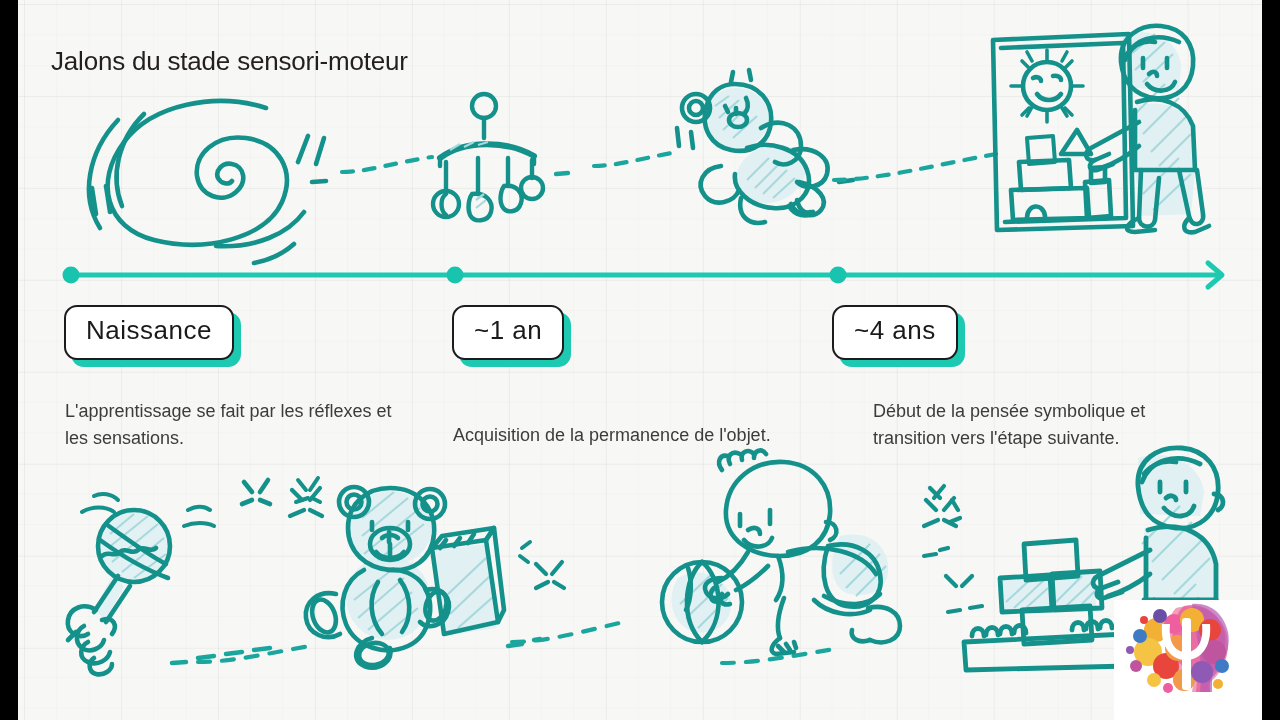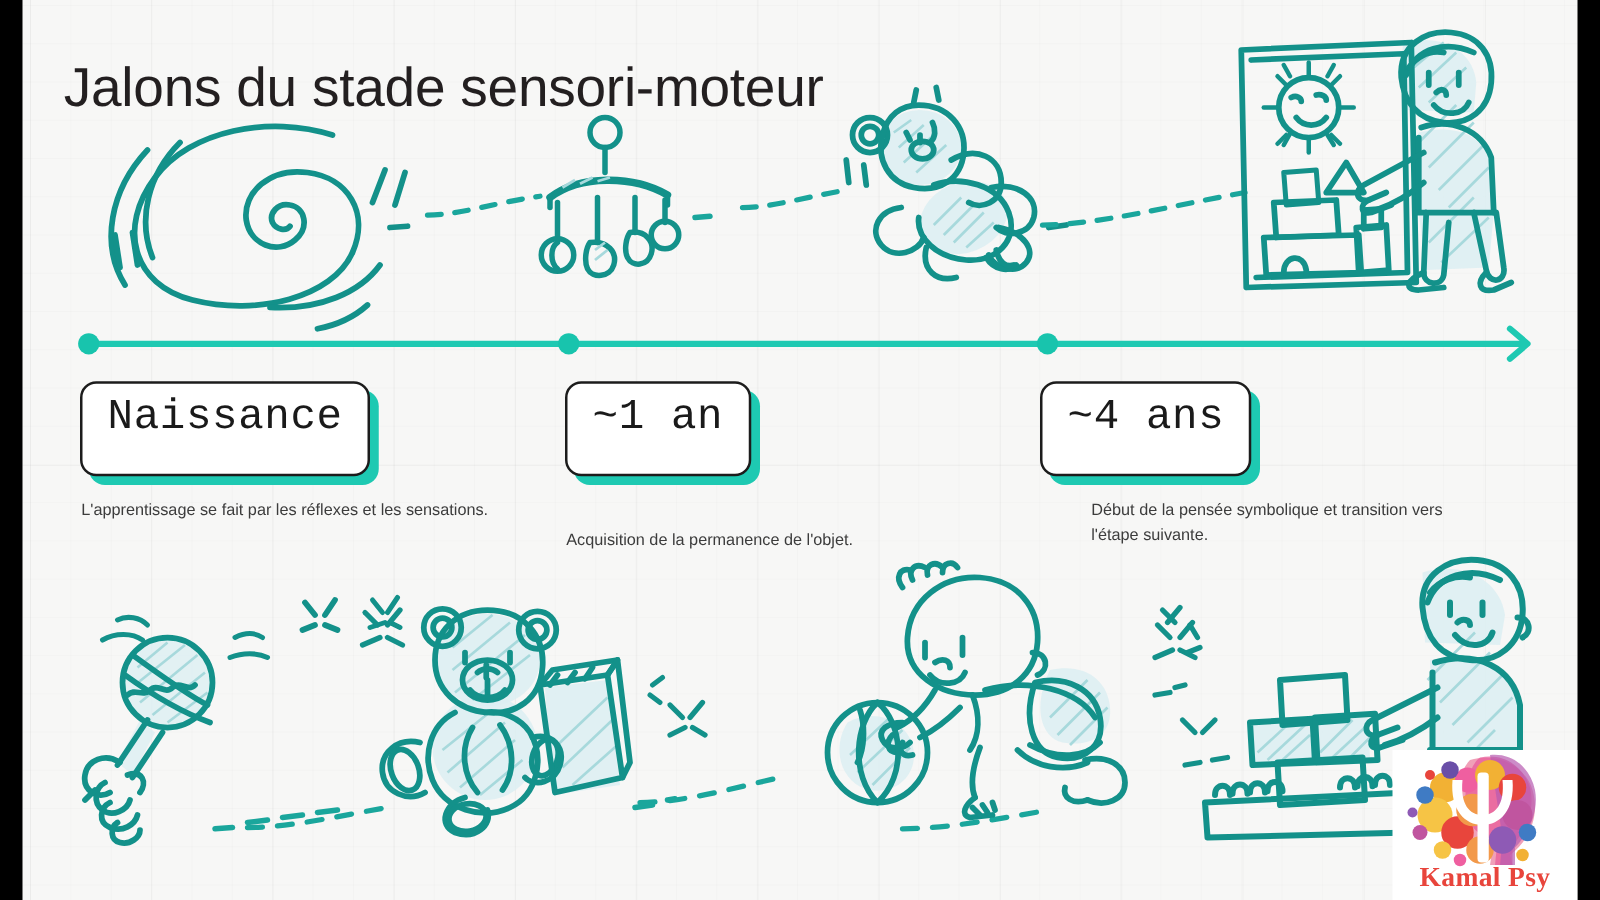--- a/index.html
+++ b/index.html
@@ -27,49 +27,49 @@
       linear-gradient(to bottom, rgba(0,0,0,0.016) 1px, transparent 1px);
     background-size: 97px 92px, 97px 92px, 32.3px 30.6px, 32.3px 30.6px;
     background-position: 6px 4px, 6px 4px, 6px 4px, 6px 4px;
     overflow: hidden;
   }
   .abs { position: absolute; }
 
   
   #title {
     left: 33px; top: 46px;
-    font-size: 44px;
+    font-size: 26px;
     color: #231f20;
     letter-spacing: -0.2px;
     white-space: nowrap;
   }
 
   
   #timeline { left: 0; top: 250px; width: 1244px; height: 50px; }
 
   
   .chip-wrap { position: absolute; top: 305px; }
   .chip {
     position: relative;
     display: inline-block;
     background: #ffffff;
     border: 2.5px solid #1c1c1c;
     border-radius: 13px;
-    padding: 9px 20px 26px 20px;
-    font-family: Liberation Mono, monospace;
-    font-size: 34px;
+    padding: 9px 20px 14px 20px;
+    font-family: Liberation Sans, sans-serif;
+    font-size: 26px;
     color: #1a1a1a;
     letter-spacing: 0.5px;
     line-height: 1.08;
     box-shadow: 7px 7px 0 0 #1ec9b2;
     white-space: nowrap;
   }
   .caption {
     position: absolute;
-    font-size: 13px;
+    font-size: 18px;
     line-height: 1.52;
     color: #3c3c3c;
   }
 
   
   #logo {
     left: 1096px; top: 600px;
     width: 148px; height: 120px;
     background: #ffffff;
     overflow: hidden;
@@ -564,17 +564,16 @@
           <circle cx="30" cy="20" r="4" fill="#e8453c"></circle>
           <circle cx="16" cy="50" r="4" fill="#8e5ab5"></circle>
           <circle cx="54" cy="88" r="5" fill="#ef5fa0"></circle>
           <circle cx="104" cy="84" r="5" fill="#f2b134"></circle>
         </g>
         <g fill="#ffffff">
           <rect x="68" y="18" width="9" height="72" rx="3"></rect>
           <path d="M48 24 C46 48 58 60 72 60 C86 60 98 48 96 24 L88 24 C90 44 82 52 72 52 C62 52 54 44 56 24 Z"></path>
         </g>
       </svg>
-      <div id="logo-text">Kamal Psy</div>
     </div>
 
   </div>
 </div>
 
 </body></html>

